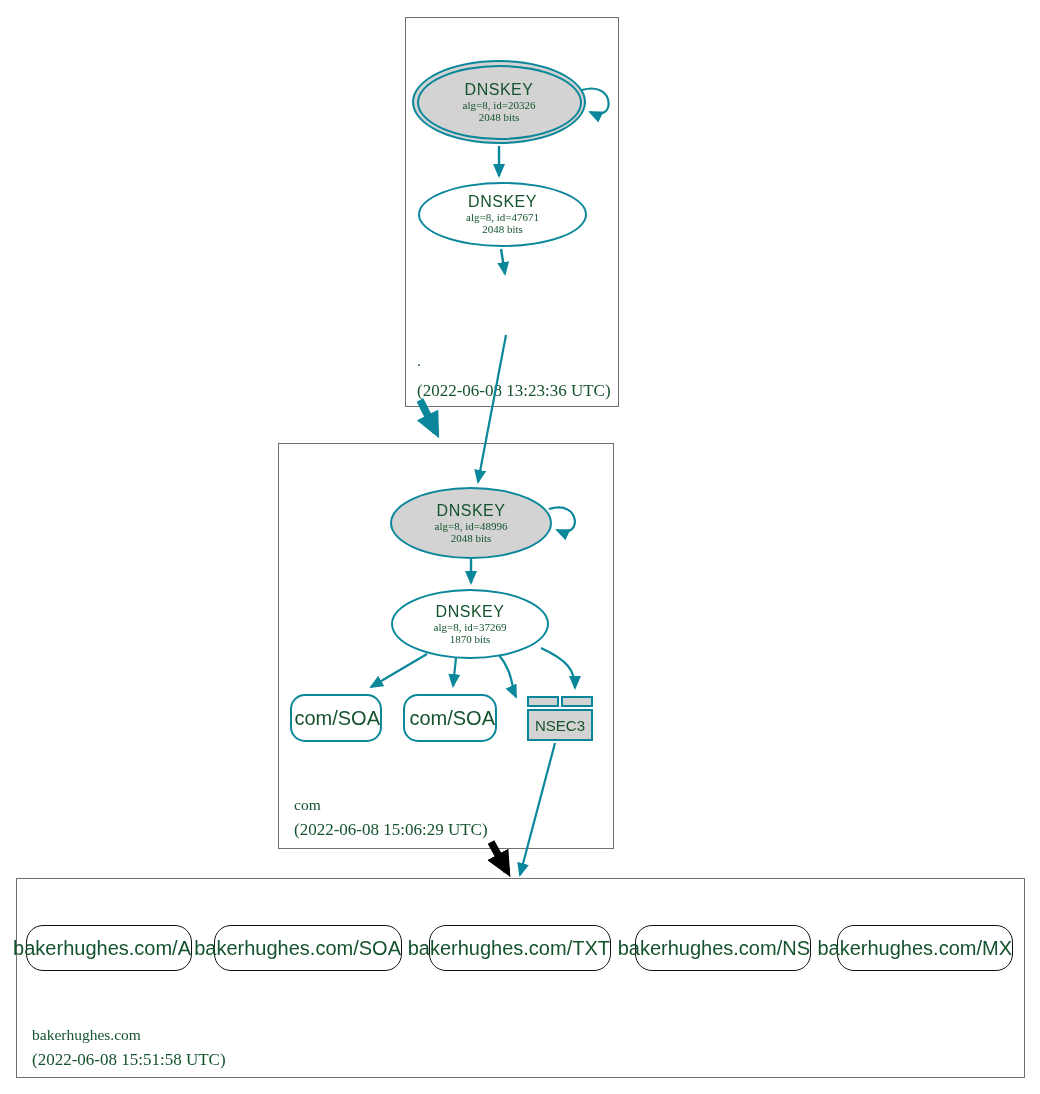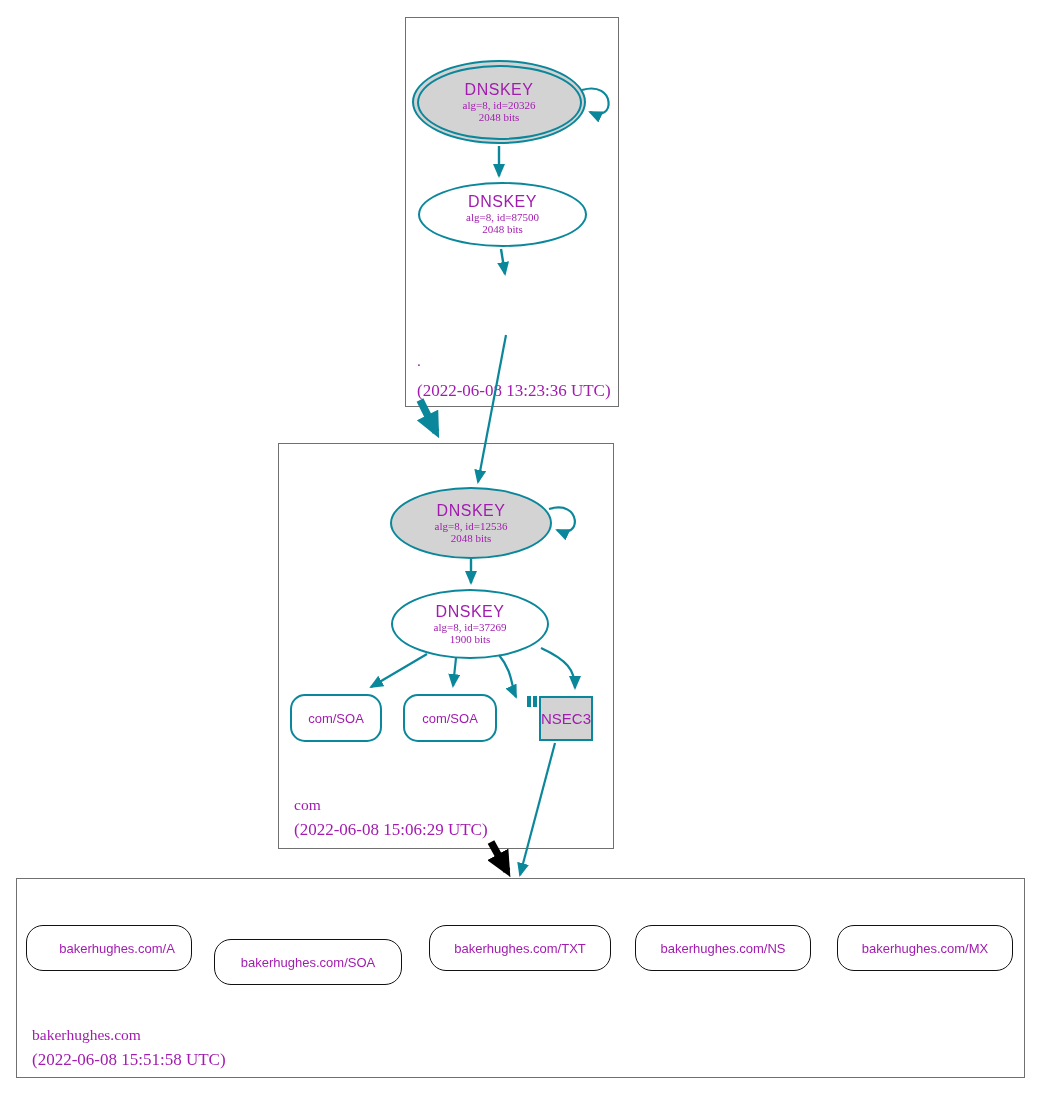--- a/index.html
+++ b/index.html
@@ -1,43 +1,43 @@
 <!DOCTYPE html>
 <html><head>
 <meta charset="utf-8">
 <style>
   html,body{margin:0;padding:0;background:#ffffff;}
   #canvas{
     position:relative;width:1040px;height:1094px;background:#ffffff;overflow:hidden;
-    font-family:"Liberation Sans", sans-serif;color:#a21caf;
+    font-family:"Liberation Sans", sans-serif;color:#14532d;
   }
   
   .zone-box{position:absolute;border:1px solid #707070;background:#ffffff;}
   #box-root{left:405px;top:17px;width:212px;height:388px;}
   #box-com{left:278px;top:443px;width:334px;height:404px;}
   #box-bh{left:16px;top:878px;width:1007px;height:198px;}
 
   
   .enode{position:absolute;border-radius:50%;display:flex;align-items:center;justify-content:center;
          text-align:center;box-sizing:border-box;border:2.4px solid #0a879a;}
   .enode .inner-ring{position:absolute;inset:2.5px;border:2.2px solid #0a879a;border-radius:50%;pointer-events:none;}
   .fill-gray{background:#d3d3d3;}
   .fill-white{background:#ffffff;}
   .node-text{position:relative;z-index:1;line-height:1.12;}
   .node-title{font-family:"Liberation Sans",sans-serif;font-size:16px;letter-spacing:.5px;}
   .node-attr{font-family:"Liberation Serif",serif;font-size:11px;}
 
   
   .rrect{position:absolute;box-sizing:border-box;border-radius:15px;background:#fff;
-         display:flex;align-items:center;justify-content:center;font-size:13px;}
+         display:flex;align-items:center;justify-content:flex-end;font-size:20px;}
   .rrect.teal{border:2.4px solid #0a879a;}
   .rrect.black{border:1.8px solid #111;border-radius:17px;}
 
   
-  .nsec3{position:absolute;display:flex;flex-direction:row;gap:2px;background:#fff;box-sizing:border-box;}
+  .nsec3{position:absolute;display:flex;flex-direction:column;gap:2px;background:#fff;box-sizing:border-box;}
   .nsec3 .top-row{display:flex;gap:2px;height:11px;}
   .nsec3 .cell{background:#d3d3d3;border:2.4px solid #0a879a;box-sizing:border-box;flex:1;}
   .nsec3 .body{flex:1;background:#d3d3d3;border:2.4px solid #0a879a;box-sizing:border-box;
                display:flex;align-items:center;justify-content:center;font-size:15px;}
 
   
   .zone-name{position:absolute;font-family:"Liberation Serif",serif;font-size:15.5px;}
   .zone-ts{position:absolute;font-family:"Liberation Serif",serif;font-size:17px;}
 
   
@@ -57,42 +57,42 @@
     <div class="node-text">
       <div class="node-title">DNSKEY</div>
       <div class="node-attr">alg=8, id=20326</div>
       <div class="node-attr">2048 bits</div>
     </div>
   </div>
 
   <div class="enode fill-white" style="left:418px;top:182px;width:169px;height:65px;">
     <div class="node-text">
       <div class="node-title">DNSKEY</div>
-      <div class="node-attr">alg=8, id=87500</div>
+      <div class="node-attr">alg=8, id=47671</div>
       <div class="node-attr">2048 bits</div>
     </div>
   </div>
 
 
   <div class="zone-name" style="left:417px;top:352px;">.</div>
   <div class="zone-ts" style="left:417px;top:381px;">(2022-06-08 13:23:36 UTC)</div>
 
   <div class="enode fill-gray" style="left:390px;top:487px;width:162px;height:72px;">
     <div class="node-text">
       <div class="node-title">DNSKEY</div>
-      <div class="node-attr">alg=8, id=12536</div>
+      <div class="node-attr">alg=8, id=48996</div>
       <div class="node-attr">2048 bits</div>
     </div>
   </div>
 
   <div class="enode fill-white" style="left:391px;top:589px;width:158px;height:70px;">
     <div class="node-text">
       <div class="node-title">DNSKEY</div>
       <div class="node-attr">alg=8, id=37269</div>
-      <div class="node-attr">1900 bits</div>
+      <div class="node-attr">1870 bits</div>
     </div>
   </div>
 
   <div class="rrect teal" style="left:290px;top:694px;width:92px;height:48px;">
     <span>com/SOA</span>
   </div>
 
   <div class="rrect teal" style="left:403px;top:694px;width:94px;height:48px;">
     <span>com/SOA</span>
   </div>
@@ -104,21 +104,21 @@
     </div>
     <div class="body">NSEC3</div>
   </div>
 
   <div class="zone-name" style="left:294px;top:796px;">com</div>
   <div class="zone-ts" style="left:294px;top:820px;text-align:center;">(2022-06-08 15:06:29 UTC)</div>
 
   <div class="rrect black" style="left:26px;top:925px;width:166px;height:46px;padding-left:16px;">
     <span>bakerhughes.com/A</span>
   </div>
-  <div class="rrect black" style="left:214px;top:925px;width:188px;height:46px;margin-top:14px;">
+  <div class="rrect black" style="left:214px;top:925px;width:188px;height:46px;">
     <span>bakerhughes.com/SOA</span>
   </div>
   <div class="rrect black" style="left:429px;top:925px;width:182px;height:46px;">
     <span>bakerhughes.com/TXT</span>
   </div>
   <div class="rrect black" style="left:635px;top:925px;width:176px;height:46px;">
     <span>bakerhughes.com/NS</span>
   </div>
   <div class="rrect black" style="left:837px;top:925px;width:176px;height:46px;">
     <span>bakerhughes.com/MX</span>

